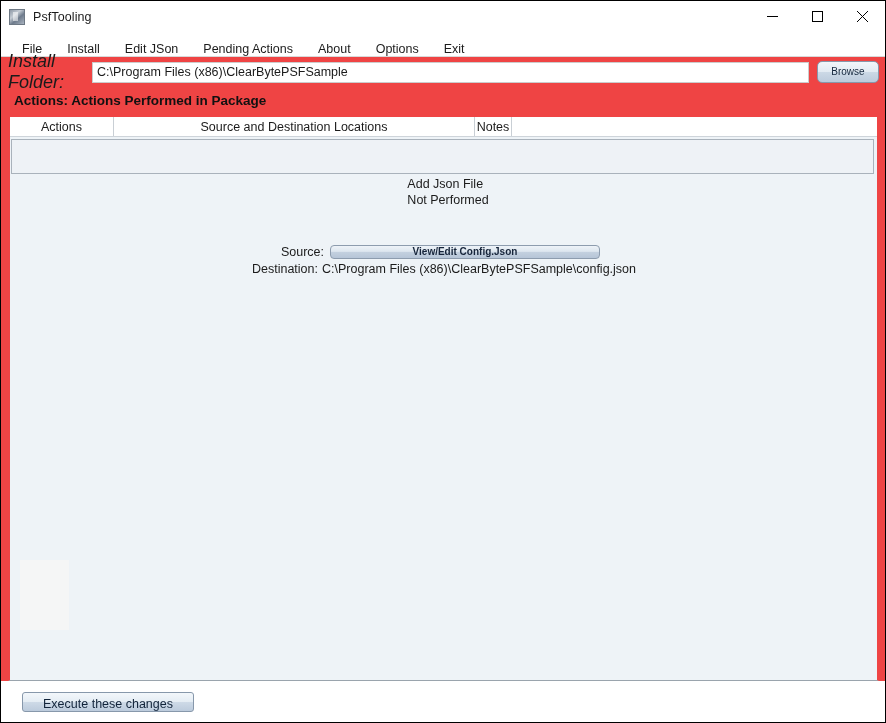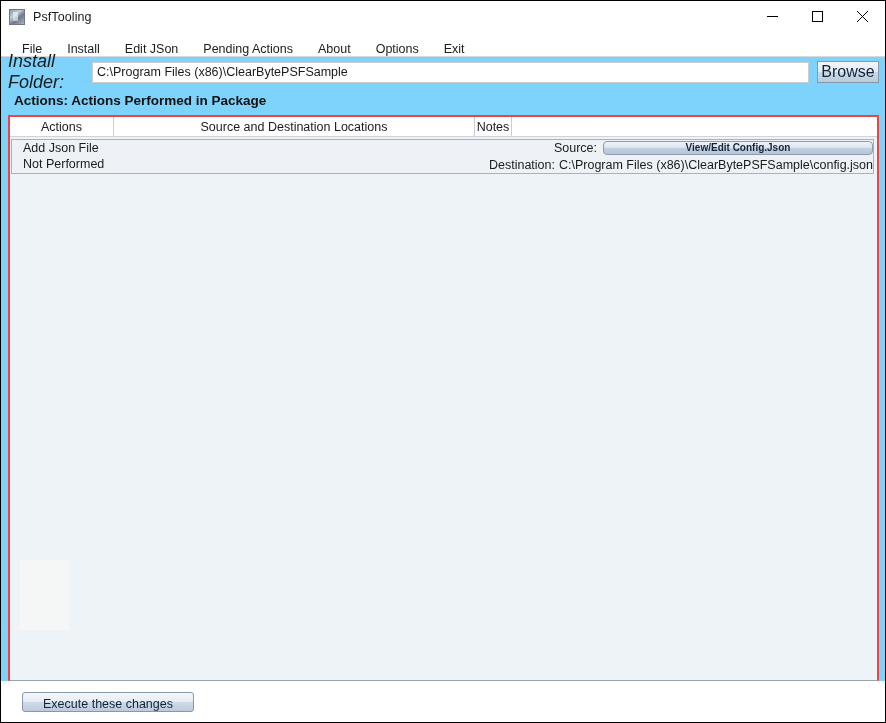--- a/index.html
+++ b/index.html
@@ -13,21 +13,21 @@
     background: #ffffff;
     overflow: hidden;
   }
 
   #app-window {
     position: relative;
     width: 886px;
     height: 723px;
     box-sizing: border-box;
     border: 1px solid #000000;
-    background: #7dd3fc;
+    background: #ef4444;
     display: flex;
     flex-direction: column;
   }
 
   
   #titlebar {
     height: 31px;
     flex: 0 0 31px;
     background: #ffffff;
     display: flex;
@@ -125,25 +125,25 @@
     padding: 0 4px;
     outline: none;
     border-radius: 0;
   }
   #browse-button {
     margin-left: 8px;
     flex: 0 0 62px;
     width: 62px;
     height: 22px;
     font-family: "Liberation Sans", sans-serif;
-    font-size: 16px;
+    font-size: 10px;
     color: #12243a;
     background: linear-gradient(180deg, #f2f6fa 0%, #e3ebf3 48%, #ccd9e6 50%, #bccbdc 100%);
     border: 1px solid #8798ab;
-    border-radius: 0;
+    border-radius: 5px;
     cursor: default;
     padding: 0;
     line-height: 20px;
   }
 
   
   #section-heading {
     font-size: 13.5px;
     font-weight: bold;
     color: #111111;
@@ -197,20 +197,21 @@
 
   #data-row {
     margin: 1px 3px 0 1px;
     height: 35px;
     box-sizing: border-box;
     border: 1px solid #a9b2bb;
     background: #eef2f6;
     display: flex;
     align-items: center;
     position: relative;
+    flex-direction: column;
   }
   #row-actions {
     flex: 0 0 104px;
     padding-left: 11px;
     box-sizing: border-box;
     display: flex;
     flex-direction: column;
     justify-content: center;
     gap: 1px;
   }
@@ -220,21 +221,20 @@
     line-height: 15px;
     white-space: nowrap;
   }
   #row-locations {
     flex: 1 1 auto;
     display: flex;
     flex-direction: column;
     justify-content: center;
     gap: 1px;
     padding-left: 3px;
-    align-items: flex-end;
   }
   .loc-line {
     display: flex;
     align-items: center;
     height: 16px;
   }
   .loc-label {
     font-size: 12.5px;
     color: #1b1b1b;
     white-space: nowrap;

